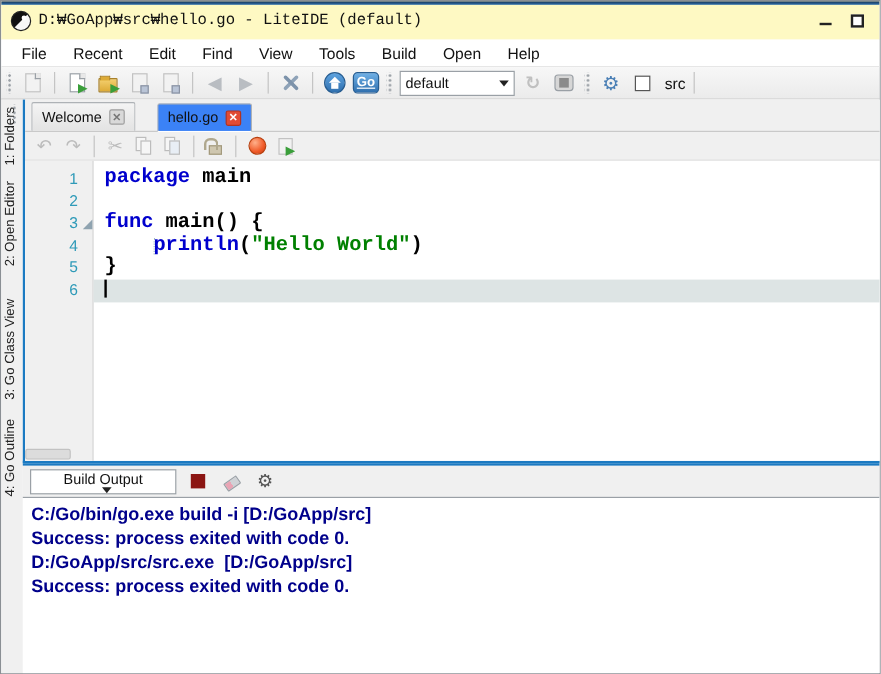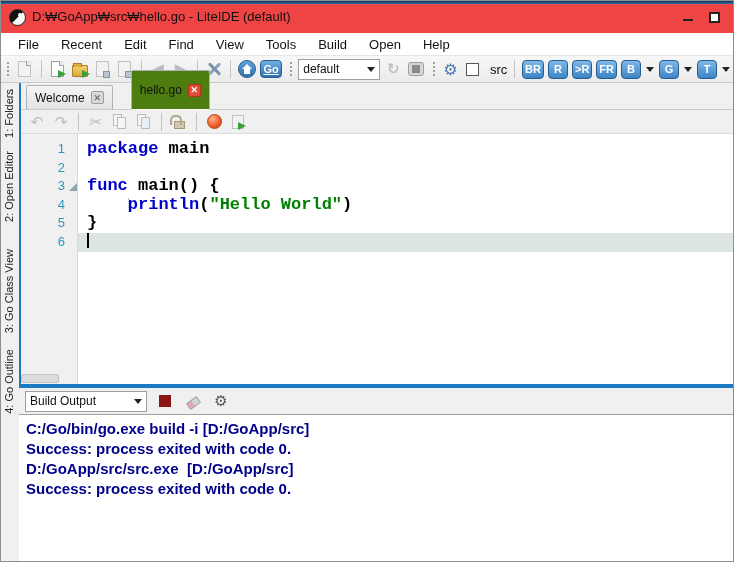--- a/index.html
+++ b/index.html
@@ -3,21 +3,21 @@
 <meta charset="utf-8">
 <style>
   * { margin:0; padding:0; box-sizing:border-box; }
   html,body { background:#cfd8e2; }
   body { font-family:"Liberation Sans", sans-serif; }
   #window {
     position:relative; width:734px; height:562px; background:#fff;
     border:1px solid #8a8f94; overflow:hidden;
   }
   
-  #titlebar { position:absolute; left:0; top:0; width:100%; height:32px; background:#ef4444; }
+  #titlebar { position:absolute; left:0; top:0; width:100%; height:32px; background:#fef9c3;font-family:Liberation Mono, monospace; }
   #titlebar .topstrip { position:absolute; left:0; top:0; width:100%; height:3px;
     background:linear-gradient(#16324f,#2f6fae); }
   #app-logo { position:absolute; left:8px; top:8px; width:17px; height:17px; border-radius:50%;
     background:linear-gradient(135deg,#111 48%,#f8f8f8 52%); border:1px solid #222; }
   #app-logo::after { content:""; position:absolute; left:8px; top:3px; width:4px; height:4px;
     border-radius:50%; background:#fff; }
   #title-text { position:absolute; left:31px; top:8px; font-size:13px; color:#111; white-space:nowrap; }
   .winbtn { position:absolute; top:6px; width:22px; height:20px; display:flex; align-items:center;
     justify-content:center; color:#222; cursor:default; }
   #btn-min { right:34px; } #btn-max { right:8px; }
@@ -84,21 +84,21 @@
     font-size:11px; color:#222; white-space:nowrap; }
   
   #center { position:absolute; left:18px; top:82px; width:716px; height:303px;
     border-left:2px solid var(--accent,#1b7ac2); border-bottom:2px solid var(--accent,#1b7ac2);
     background:#fff; display:flex; flex-direction:column; }
   #tabbar { height:27px; background:#f0f0f0; border-bottom:1px solid #c9c9c9; display:flex;
     align-items:flex-end; padding-left:5px; }
   .tab { height:24px; display:flex; align-items:center; gap:6px; padding:0 8px; font-size:12px;
     color:#111; border:1px solid #aeb2b6; border-bottom:none; background:linear-gradient(#f4f4f4,#e3e3e3);
     margin-right:18px; border-radius:2px 2px 0 0; }
-  .tab.active { background:#4d7c0f; height:40px; margin-bottom:-1px; border-bottom:1px solid #fff; }
+  .tab.active { background:#3b82f6; height:24px; margin-bottom:-1px; border-bottom:1px solid #fff; }
   .tab-close { width:13px; height:13px; border-radius:2px; display:flex; align-items:center;
     justify-content:center; font-size:9px; font-weight:bold; }
   .tab-close.gray { background:#d9d9d9; border:1px solid #9e9e9e; color:#777; }
   .tab-close.red { background:#e14b34; border:1px solid #b03322; color:#fff; }
   
   #editor-toolbar { height:24px; background:#f0f0f0; border-bottom:1px solid #dcdcdc; display:flex;
     align-items:center; gap:4px; padding-left:6px; }
   .ebtn { width:20px; height:20px; display:flex; align-items:center; justify-content:center; position:relative; }
   .dimglyph { color:#bcbcbc; font-size:15px; font-family:"DejaVu Sans", sans-serif; }
   .copy-pages { position:relative; width:14px; height:15px; }
@@ -124,21 +124,21 @@
   .tok-plain { color:#000; }
   .tok-string { color:var(--str,#008000); }
   .caret { display:inline-block; width:2px; height:15px; background:#000; vertical-align:-2px; }
   .indent-guide { position:absolute; left:50px; top:2px; bottom:2px; border-left:1px dotted #9fb6c8; }
   #hscroll-thumb { position:absolute; left:0px; bottom:1px; width:38px; height:9px;
     background:#dcdcdc; border:1px solid #c2c2c2; border-radius:2px; }
   
   #bottom { position:absolute; left:18px; top:385px; right:0; bottom:0;
     border-top:2px solid var(--accent,#1b7ac2); background:#f0f0f0; display:flex; flex-direction:column; }
   #bottom-toolbar { height:26px; display:flex; align-items:center; gap:8px; padding-left:6px; }
-  #output-combo { width:122px; }
+  #output-combo { width:122px;flex-direction:column; }
   .stop-red { width:12px; height:12px; background:#8b1512; }
   .eraser { width:13px; height:8px; background:linear-gradient(90deg,#e9a4b4 45%,#cfd2d6 45%);
     border:1px solid #9aa0a6; transform:rotate(-35deg); border-radius:1px; margin-top:4px; }
   .gear-dark { font-size:15px; color:#555; font-family:"DejaVu Sans", sans-serif; }
   #output { flex:1; background:#fff; border-top:1px solid #9aa0a6; padding:4px 0 0 7px; overflow:hidden; }
   .outline-row { white-space:pre; font-size:15px; line-height:20px; }
   .outline-row.info { color:var(--info,#00008b); font-weight:bold; }
   .outline-row.plain { color:#333; font-weight:normal; font-size:14px; }
 </style>
 </head>
@@ -238,46 +238,20 @@
       </div>
     <div class="grip"></div>
     <div class="tbtn">
         <span class="gear-blue glyph">⚙</span>
       </div>
     <div class="tbtn">
         <div class="checkbox"></div>
       </div>
     <span class="src-label">src</span>
     <div class="tsep"></div>
-    <div id="badge-row" style="display:flex;align-items:center;gap:4px;">
-        <div class="tbtn" style="width: auto;">
-          <div class="badge">BR</div>
-        </div>
-        <div class="tbtn" style="width: auto;">
-          <div class="badge">R</div>
-        </div>
-        <div class="tbtn" style="width: auto;">
-          <div class="badge">&gt;R</div>
-        </div>
-        <div class="tbtn" style="width: auto;">
-          <div class="badge">FR</div>
-        </div>
-        <div class="tbtn" style="width: auto;">
-          <div class="badge">B</div>
-        </div>
-        <span class="badge-dd"></span>
-        <div class="tbtn" style="width: auto;">
-          <div class="badge">G</div>
-        </div>
-        <span class="badge-dd"></span>
-        <div class="tbtn" style="width: auto;">
-          <div class="badge">T</div>
-        </div>
-        <span class="badge-dd"></span>
-      </div>
   </div>
 
   <div id="sidestrip">
     <div class="grip"></div>
   <span class="vlabel" style="top: 6px;">1: Folders</span>
       <span class="vlabel" style="top: 68px;">2: Open Editor</span>
       <span class="vlabel" style="top: 166px;">3: Go Class View</span>
       <span class="vlabel" style="top: 266px;">4: Go Outline</span>
     </div>
 

